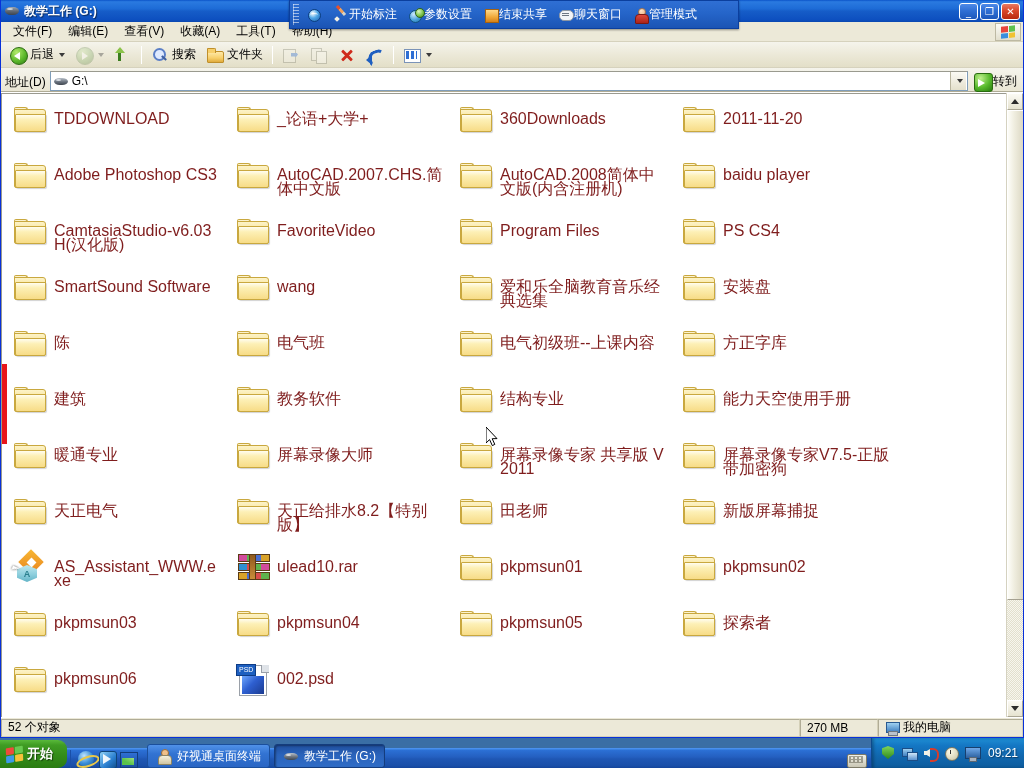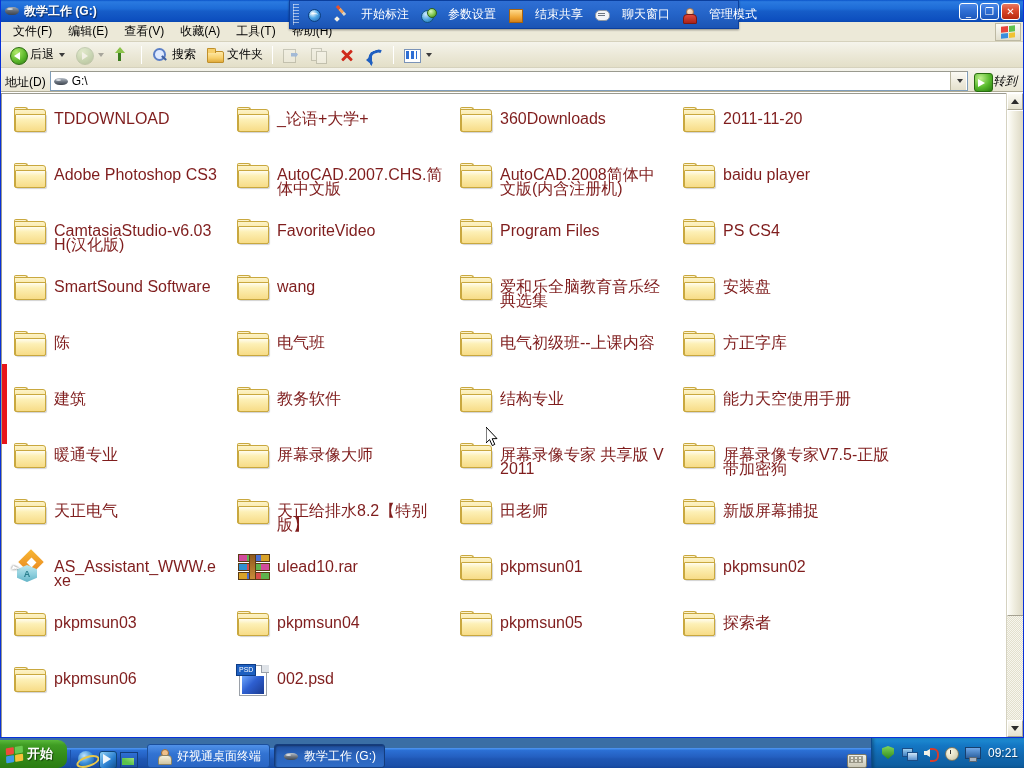--- a/index.html
+++ b/index.html
@@ -282,21 +282,21 @@
   .addr-drop {
     width:16px;height:18px;
     background: linear-gradient(to bottom,#fbfaf4,#e4e0cc);
     border-left:1px solid #b8b49e;
     display:flex;align-items:center;justify-content:center;
     position:absolute; right:1px; top:0;
   }
   #go-button {
     display:flex;align-items:center;gap:2px;
     height:20px; padding:0 4px 0 2px;
-    margin-left:4px; cursor:default; white-space:nowrap;font-style:italic;
+    margin-left:4px; cursor:default; white-space:nowrap;
   }
   .ic-go{width:17px;height:17px;position:relative;}
   .ic-go:before{
     content:''; position:absolute;left:0;top:0;width:17px;height:17px;
     border-radius:3px;
     background: radial-gradient(circle at 32% 25%, #bff08c 0%, #57b92c 55%, #2a7c10 100%);
     border:1px solid #2a6c10;
   }
   .ic-go:after{
     content:''; position:absolute;left:4px;top:6px;
@@ -527,21 +527,21 @@
   }
   #float-toolbar .grip {
     width: 6px; height: 21px;
     margin: 0 3px 0 3px;
     background: repeating-linear-gradient(to bottom,
       rgba(255,255,255,.55) 0 1px, transparent 1px 3px);
     border-left: 1px solid rgba(255,255,255,.45);
     flex: 0 0 6px;
   }
   .ft-item {
-    display:flex; align-items:center; gap:12px;
+    display:flex; align-items:center; gap:0;
     height: 23px; padding: 0 6px 0 3px;
     color:#fff; font-size:12px; white-space:nowrap;
     cursor: default;
     border: 1px solid transparent;
   }
   .ft-ic { width:16px;height:16px;position:relative;flex:0 0 16px; }
 
   .ic-globe:before{
     content:'';position:absolute;left:2px;top:2px;width:11px;height:11px;border-radius:50%;
     background: radial-gradient(circle at 35% 30%, #ffffff 0%, #4fa8e8 45%, #1a5fae 100%);
@@ -1312,20 +1312,32 @@
         </div>
         <div class="sc-track">
           <div class="sc-thumb"></div>
         </div>
         <div class="sc-btn">
           <span class="sc-arrow-dn"></span>
         </div>
       </div>
     </div>
 
+    <div id="statusbar">
+      <div class="sb-cell grow">
+        <span>52 个对象</span>
+      </div>
+      <div class="sb-cell w1">
+        <span>270 MB</span>
+      </div>
+      <div class="sb-cell w2">
+        <span class="sb-mycomp-ic"></span>
+        <span>我的电脑</span>
+      </div>
+    </div>
   </div>
 
   <div id="float-toolbar">
     <span class="grip"></span>
 
     <div class="ft-item">
       <span class="ft-ic ic-globe"></span>
     </div>
     <div class="ft-item">
       <span class="ft-ic ic-pen"></span>

